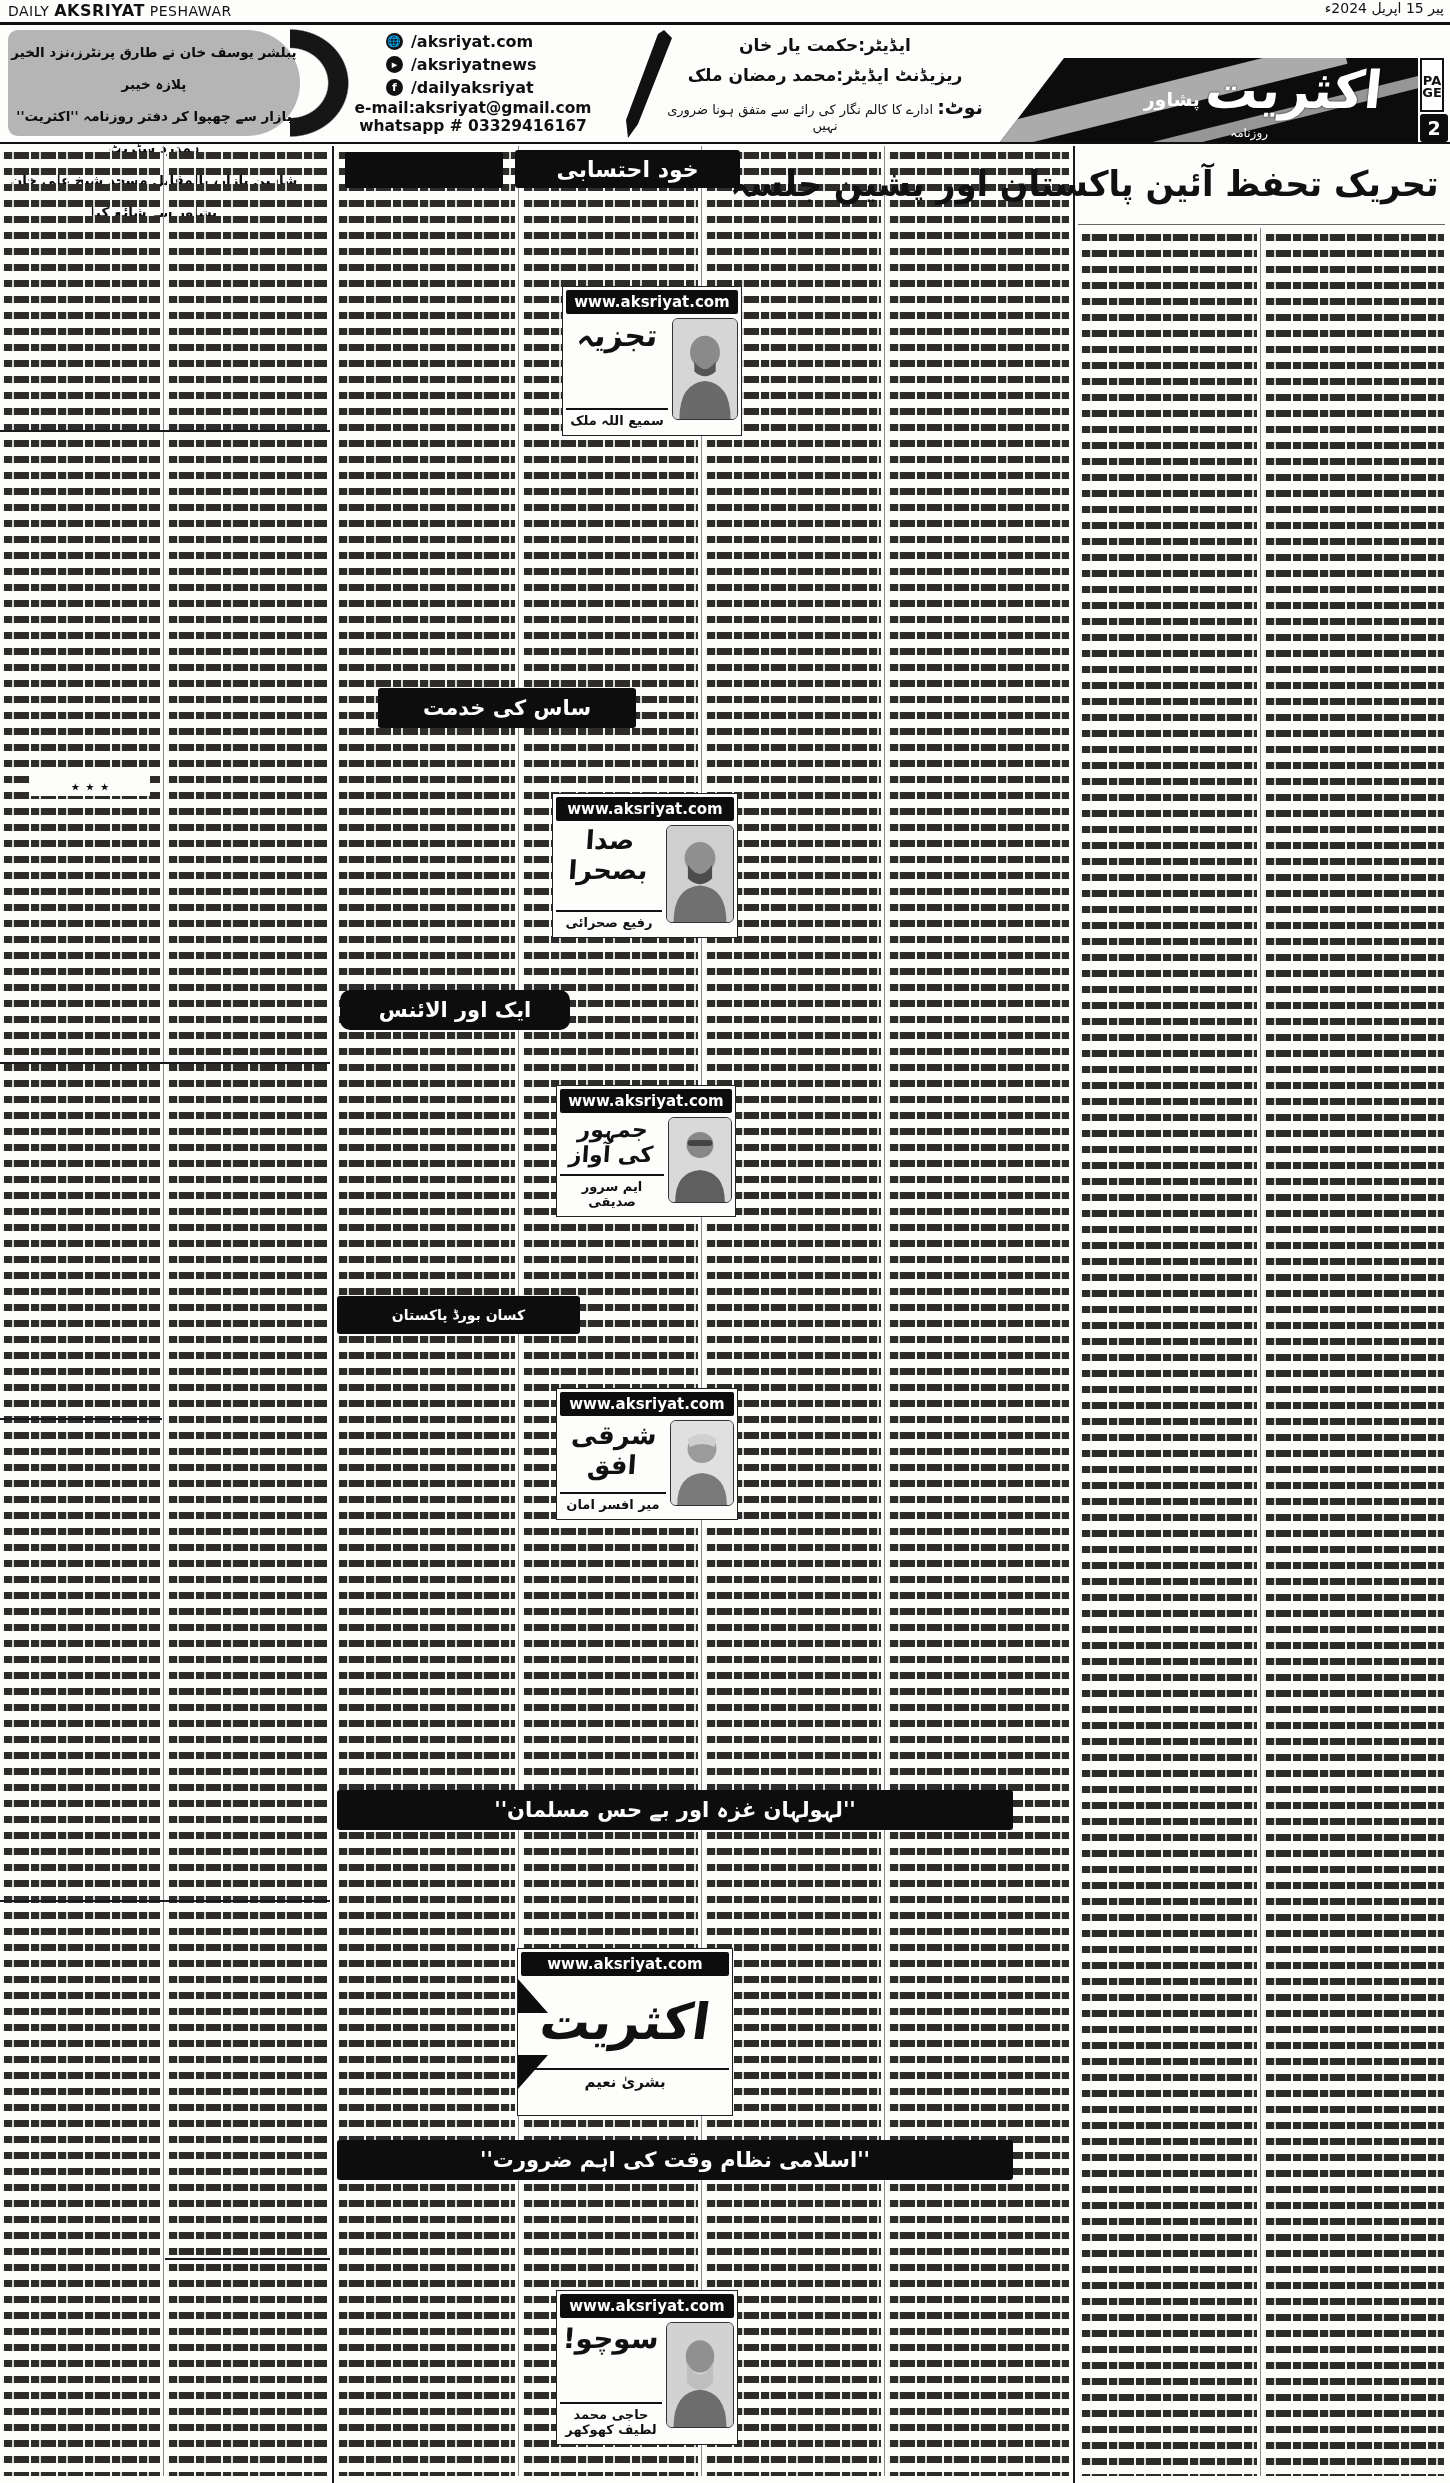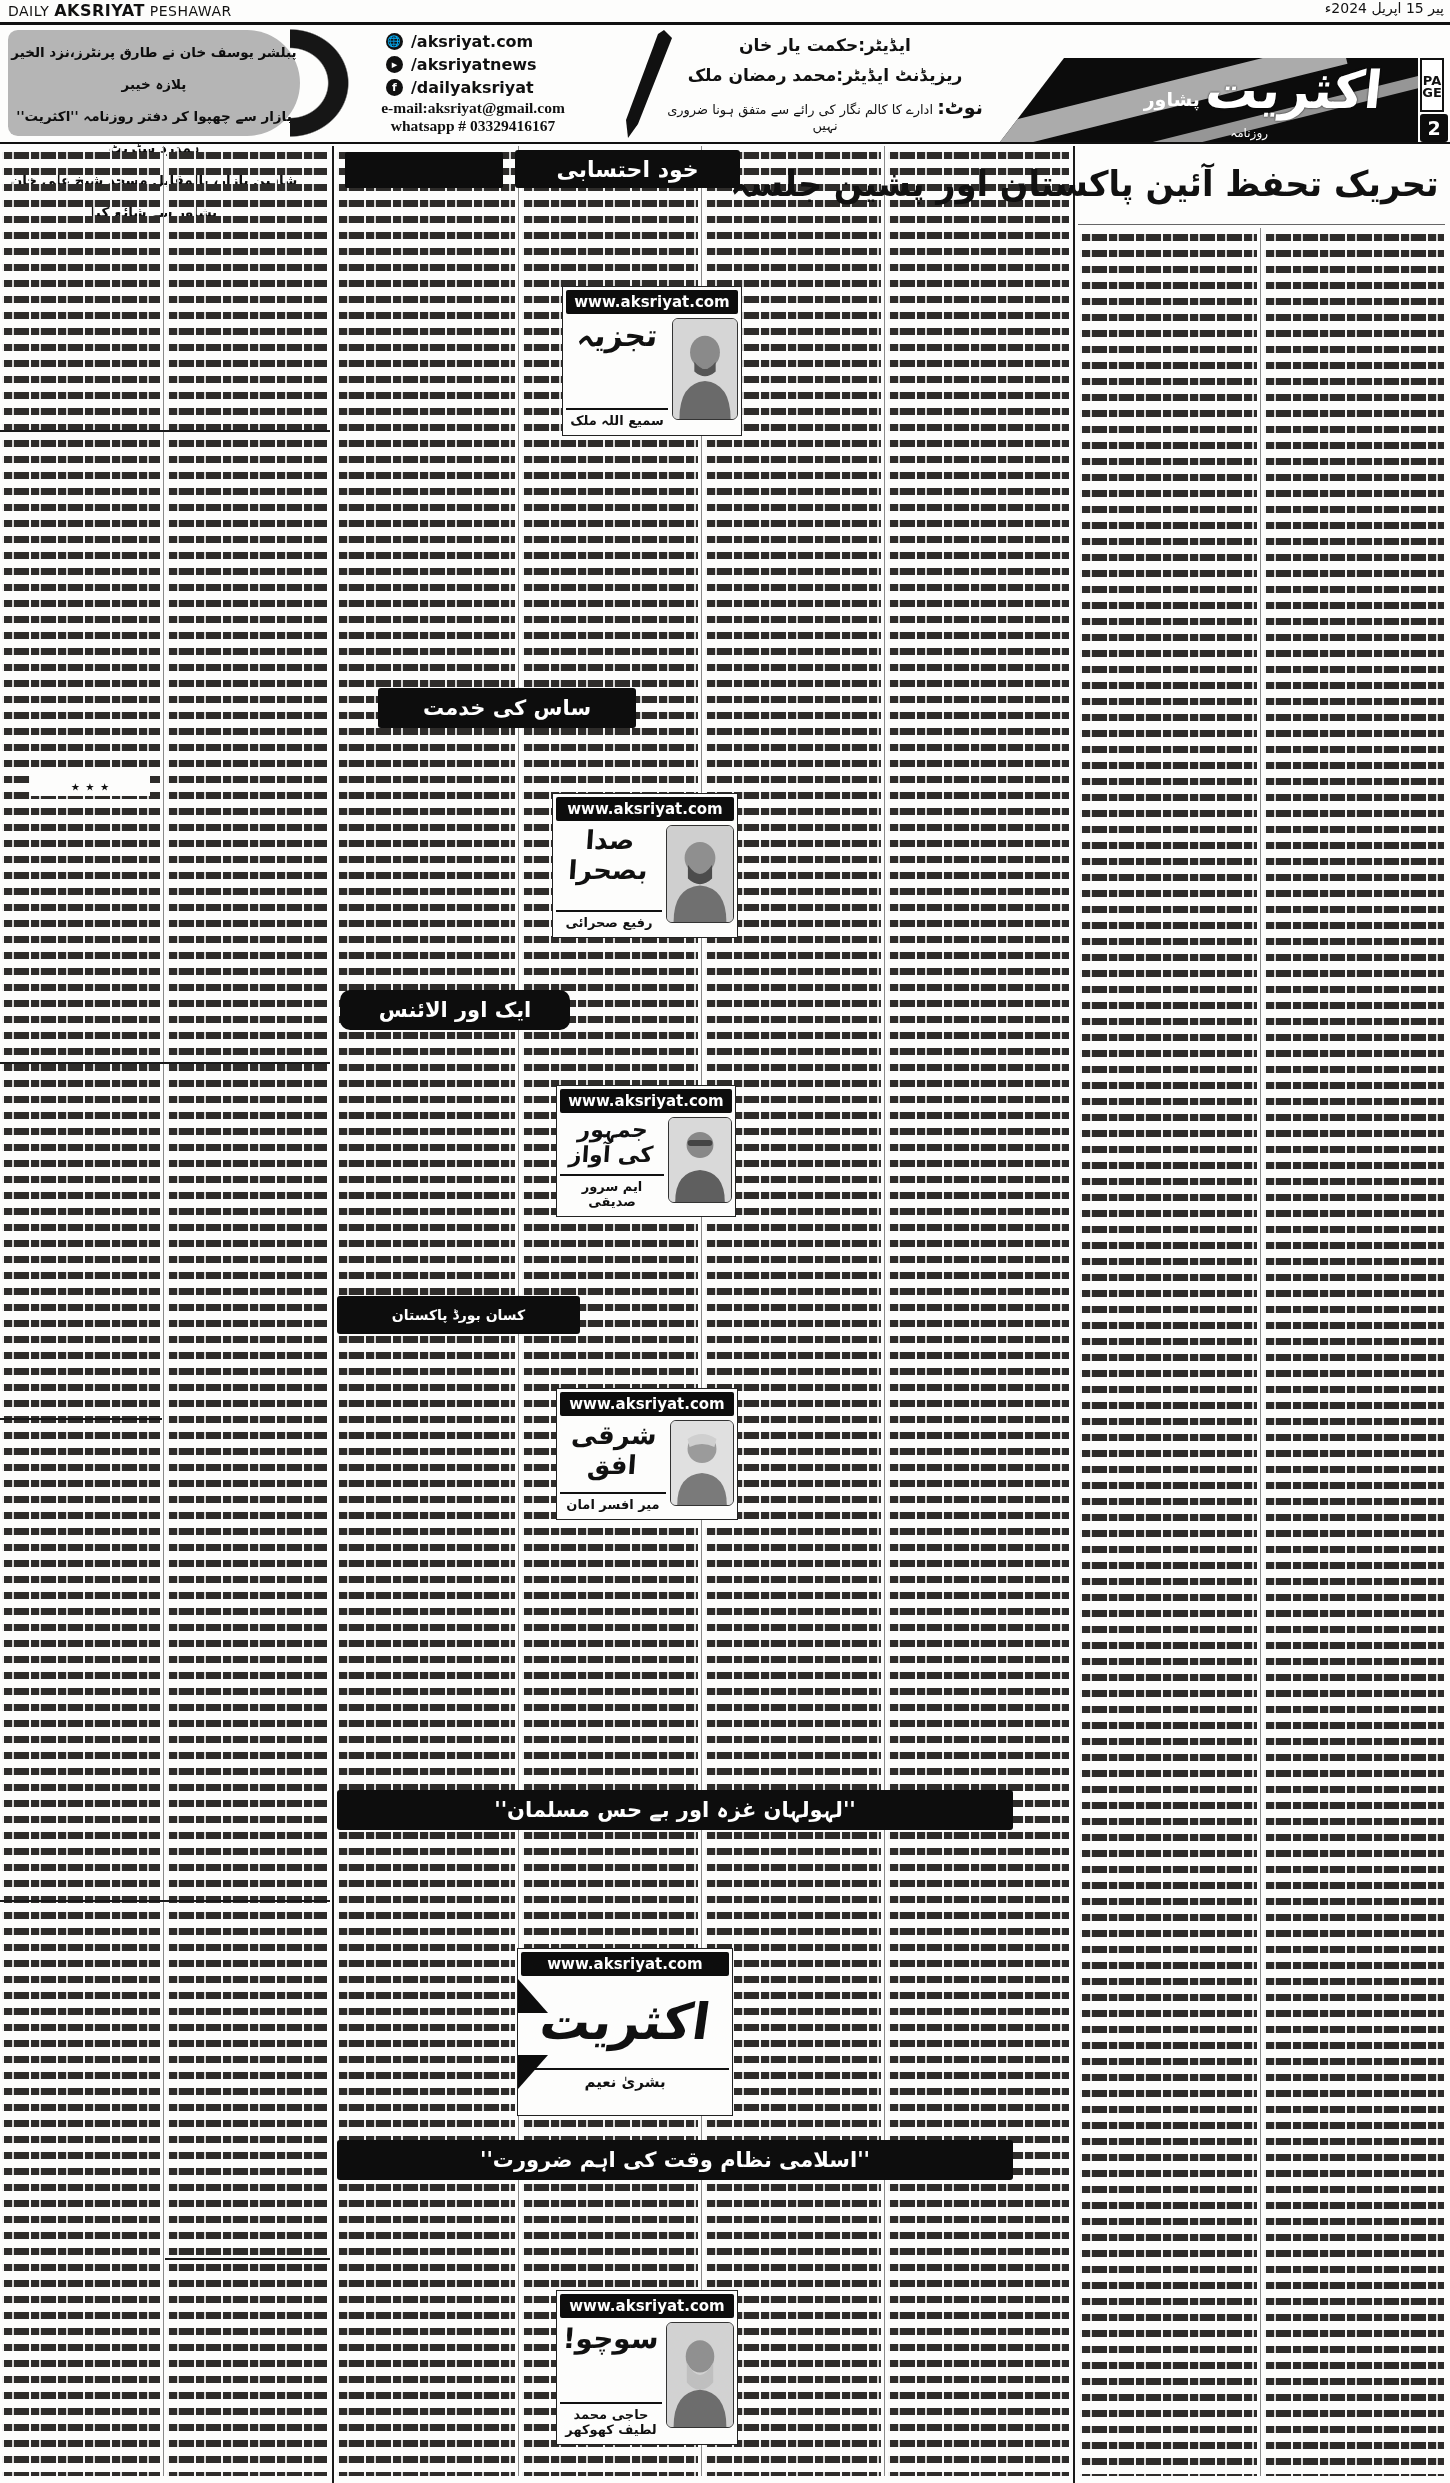--- a/index.html
+++ b/index.html
@@ -15,21 +15,21 @@
   .pubbox{position:absolute;left:8px;top:30px;width:292px;height:106px;background:#b5b5b5;
           border-radius:10px 54px 54px 10px;direction:rtl;text-align:center;
           font-size:13.5px;font-weight:bold;line-height:32px;padding-top:6px;box-sizing:border-box;color:#0d0d0d;}
   .ribbon{position:absolute;left:290px;top:26px;width:72px;height:114px;
           background:radial-gradient(ellipse 100% 58% at 0% 50%, transparent 52%, #161616 54% 80%, transparent 82%);}
   .socialblock{position:absolute;left:362px;top:30px;width:232px;}
   .srow{display:flex;align-items:center;gap:8px;height:23px;justify-content:flex-start;padding-left:24px;}
   .sicon{width:17px;height:17px;border-radius:50%;background:#111;color:#fff;display:flex;
          align-items:center;justify-content:center;font-size:11px;font-weight:bold;flex:0 0 17px;}
   .slabel{font-weight:bold;font-size:16px;}
-  .contact{font-weight:bold;font-size:15.5px;text-align:center;width:250px;margin-left:-14px;font-family:Liberation Serif, serif;}
+  .contact{font-weight:bold;font-size:15.5px;text-align:center;width:250px;margin-left:-14px;}
   .pen{position:absolute;left:612px;top:28px;width:70px;height:112px;}
   .edblock{position:absolute;left:655px;top:30px;width:340px;direction:rtl;text-align:center;}
   .edline{font-size:17px;font-weight:bold;line-height:30px;}
   .noteline{margin-top:6px;font-size:13px;}
   .notelabel{font-size:19px;font-weight:bold;}
   .logobox{position:absolute;left:1000px;top:58px;width:418px;height:84px;background:#0c0c0c;overflow:hidden;
            clip-path:polygon(64px 0,100% 0,100% 100%,0 100%);}
   .stripe{position:absolute;left:-30px;top:26px;width:380px;height:26px;background:#bdbdbd;transform:rotate(-14deg);opacity:.9;}
   .stripe2{position:absolute;left:120px;top:40px;width:420px;height:12px;background:#d2d2d2;transform:rotate(-14deg);opacity:.7;}
   .logotitle{position:absolute;right:36px;top:2px;color:#fff;font-size:52px;font-weight:bold;

